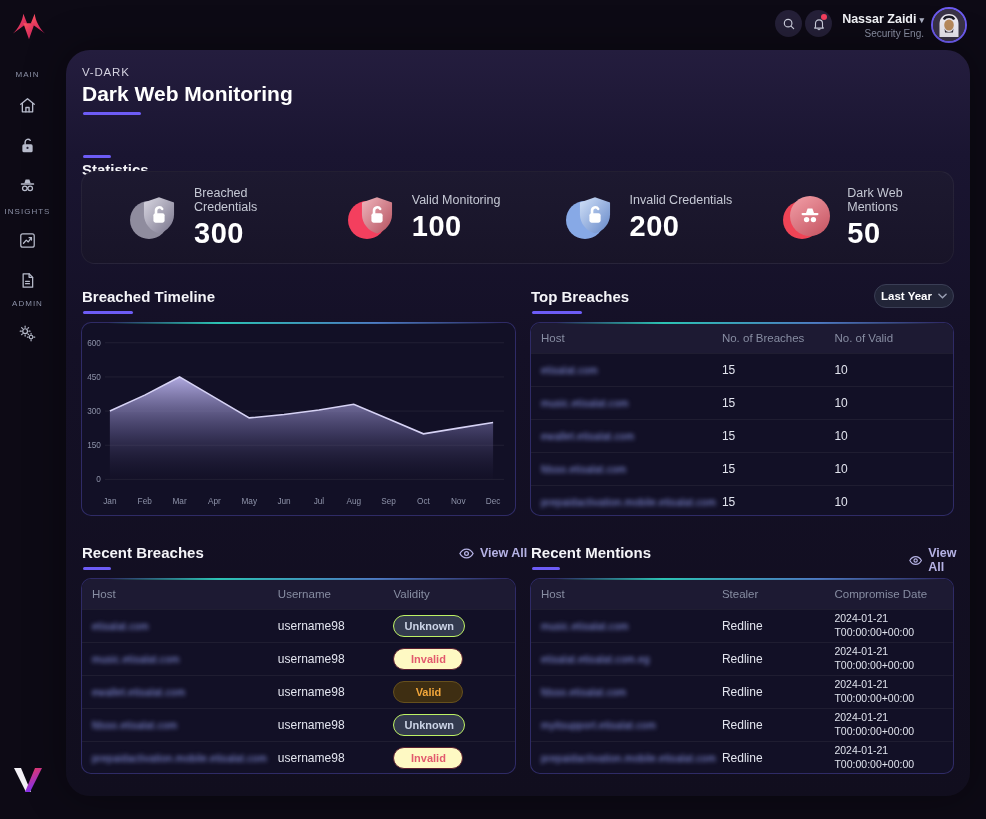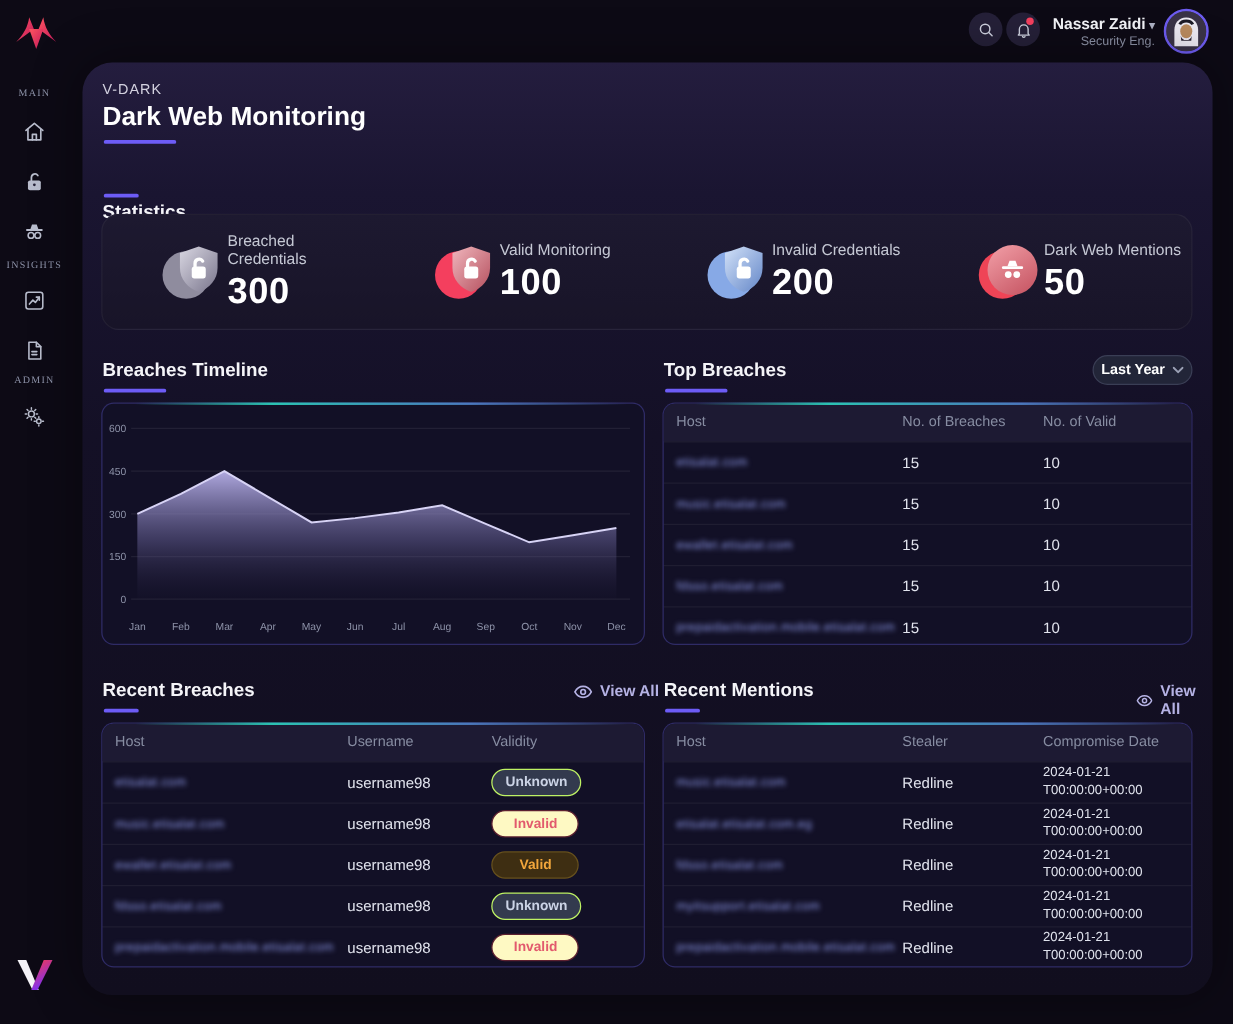--- a/index.html
+++ b/index.html
@@ -4,21 +4,21 @@
 <style>
   * { margin:0; padding:0; box-sizing:border-box; }
   html,body { width:986px; height:819px; }
   body {
     position:relative; overflow:hidden;
     background:#0d0a15;
     font-family:"Liberation Sans", sans-serif;
     color:#e8e9f1;
   }
   
-  .sidebar { position:absolute; left:0; top:0; width:55px; height:647px;font-family:Liberation Serif, serif; }
+  .sidebar { position:absolute; left:0; top:0; width:55px; height:647px; }
   .falcon-logo { position:absolute; left:12px; top:11px; width:34px; height:32px; }
   .side-label { position:absolute; width:55px; text-align:center; font-size:8px; letter-spacing:1px; color:#8d92a8; }
   .side-icon { position:absolute; left:18px; width:19px; height:19px; color:#b9bdcd; cursor:pointer; }
   .side-icon svg { width:100%; height:100%; }
   .v-logo { position:absolute; left:13px; top:767px; width:30px; height:26px; }
   
   .circle-btn { position:absolute; top:10px; width:27px; height:27px; border-radius:50%;
     background:#252038; display:flex; align-items:center; justify-content:center; color:#cdd0de; cursor:pointer; }
   .circle-btn svg { width:14px; height:14px; }
   #search-btn { left:775px; }
@@ -39,21 +39,21 @@
   .page-title { position:absolute; left:16px; top:32px; font-size:21px; font-weight:bold; color:#ffffff; }
   .u-bar { position:absolute; height:3px; border-radius:2px; background:#6d5cf6; }
   #u-title { left:17px; top:62px; width:58px; }
   .section-h { position:absolute; font-size:15px; font-weight:bold; color:#f4f4f8; }
   #stats-h { left:16px; top:81px;margin-top:30px; }
   #u-stats { left:17px; top:105px; width:28px; }
   
   .stats-card { position:absolute; left:15px; top:121px; width:873px; height:93px; border-radius:14px;
     background:linear-gradient(180deg,#1d1930 0%,#181428 100%); border:1px solid rgba(255,255,255,.05);
     display:grid; grid-template-columns:repeat(4,1fr); align-items:center; }
-  .stat { display:flex; align-items:center; gap:2px; padding-left:50px; }
+  .stat { display:flex; align-items:center; gap:14px; padding-left:50px; }
   .stat-icon { position:relative; width:48px; height:48px; flex:0 0 48px; }
   .stat-back { position:absolute; left:-2px; top:7px; width:38px; height:38px; border-radius:50%; }
   .stat-front { position:absolute; left:6px; top:0; width:42px; height:42px; }
   .back-gray { background:#8f8c9e; } .back-red { background:#f43f5e; }
   .back-blue { background:#87a9e6; } .back-mention { background:#ef4456; }
   .mention-front { position:absolute; left:5px; top:2px; width:40px; height:40px; border-radius:50%;
     background:linear-gradient(145deg,#f2a0a8,#c4515f); display:flex; align-items:center; justify-content:center; }
   .mention-front svg { width:24px; height:24px; color:#fff; }
   .stat-label { font-size:12.5px; color:#c5c8d4; }
   .stat-value { font-size:29px; font-weight:bold; color:#ffffff; margin-top:3px; letter-spacing:.5px; }
@@ -283,21 +283,21 @@
           </svg>
         </span>
       </div>
       <div>
         <div class="stat-label">Dark Web Mentions</div>
         <div class="stat-value">50</div>
       </div>
     </div>
   </div>
 
-  <div class="section-h" id="timeline-h">Breaches Timeline</div>
+  <div class="section-h" id="timeline-h">Breached Timeline</div>
   <div class="u-bar" id="u-timeline"></div>
   <div class="section-h" id="topb-h">Top Breaches</div>
   <div class="u-bar" id="u-topb"></div>
   <div class="select-pill">
     <span>Last Year</span>
     <svg viewBox="0 0 10 6" fill="none" stroke="currentColor" stroke-width="1.6" stroke-linecap="round">
         <path d="M1 1 L5 5 L9 1"></path>
       </svg>
   </div>
 

